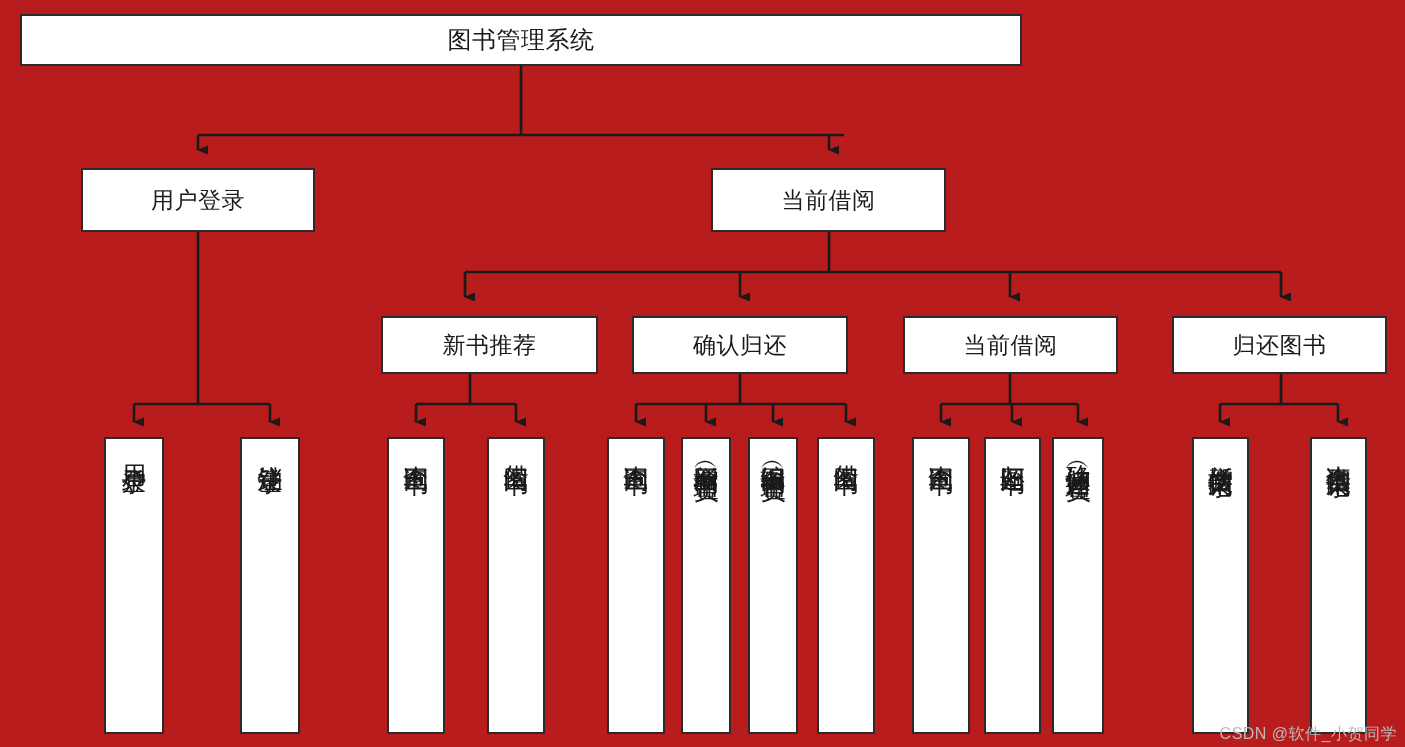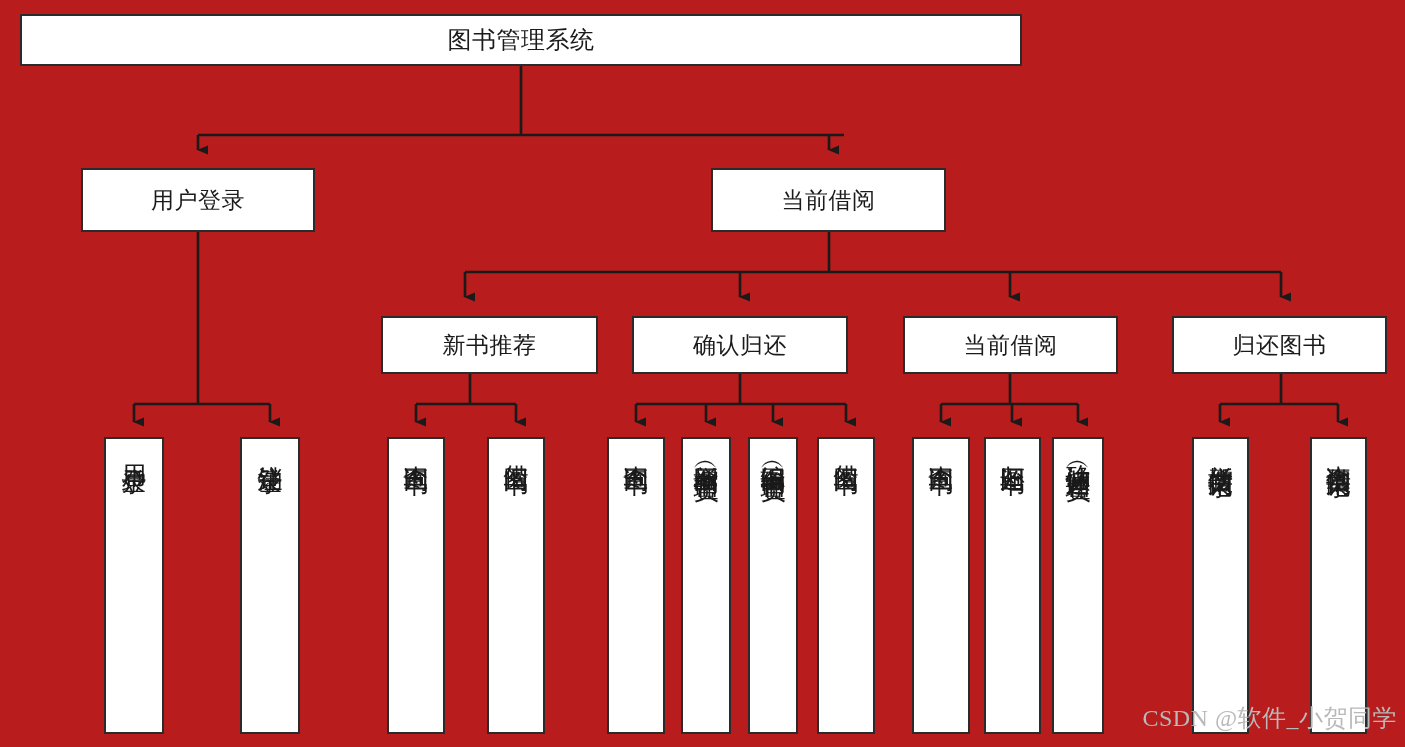--- a/index.html
+++ b/index.html
@@ -56,26 +56,26 @@
     writing-mode: vertical-rl;
     text-orientation: upright;
     font-size: 25px;
     line-height: 1.08;
     letter-spacing: 2px;
     white-space: nowrap;
   }
   #watermark {
     position: absolute;
     right: 8px;
-    bottom: 13px;
-    font-size: 24px;
+    bottom: 2px;
+    font-size: 16px;
     color: #b9b9b9;
     letter-spacing: 0.5px;
     white-space: nowrap;
-    font-family: Liberation Serif, serif;
+    font-family: Liberation Sans, sans-serif;
   }
 </style>
 </head>
 <body>
 
 <div id="canvas">
 
   <svg id="edges" viewBox="0 0 1405 747" xmlns="http://www.w3.org/2000/svg">
     <defs>
       <marker id="arrow" viewBox="0 0 12 12" refX="6" refY="11" markerWidth="11" markerHeight="11" orient="auto-start-reverse" markerUnits="userSpaceOnUse">

